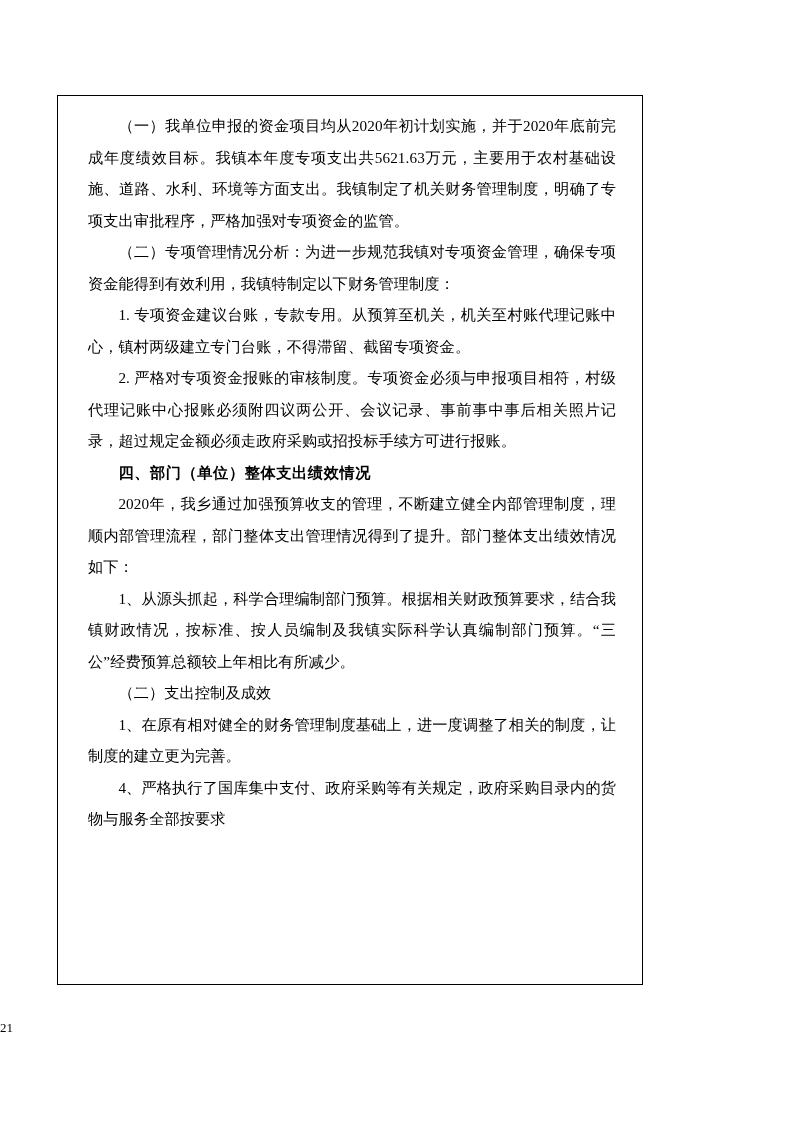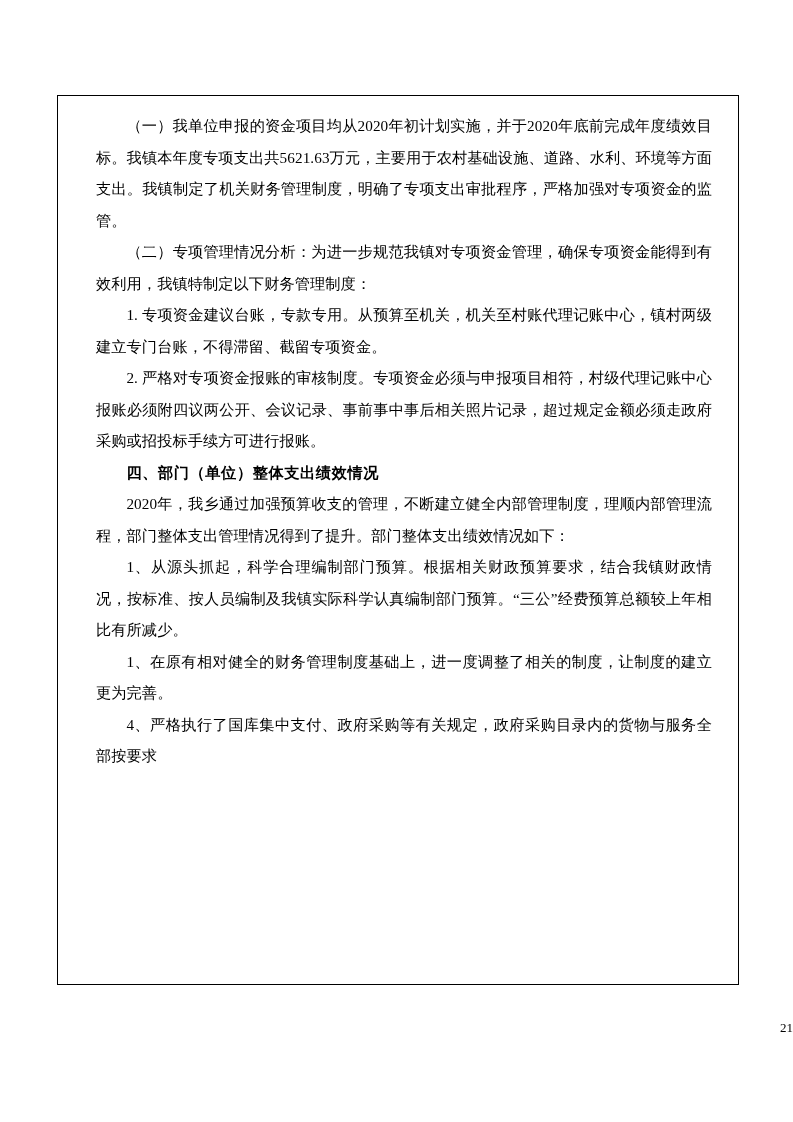--- a/index.html
+++ b/index.html
@@ -17,25 +17,25 @@
   .page {
     position: relative;
     width: 793px;
     height: 1122px;
     box-sizing: border-box;
   }
   .doc-frame {
     position: absolute;
     left: 57px;
     top: 95px;
-    width: 682px;
+    width: 586px;
     height: 890px;
     border: 1px solid #000000;
     box-sizing: border-box;
-    padding: 14px 26px 10px 38px;
+    padding: 14px 26px 10px 30px;
   }
   .content {
     font-size: 15.2px;
     line-height: 31.5px;
     text-align: justify;
     text-justify: inter-ideograph;
     letter-spacing: 0.1px;
   }
   p {
     margin: 0;
@@ -48,40 +48,41 @@
     text-indent: 2em;
     font-weight: bold;
     font-family: "Liberation Sans", "DejaVu Sans", sans-serif;
     letter-spacing: 0.6px;
   }
   .page-number {
     position: absolute;
     left: 0;
     top: 1020px;
     width: 793px;
-    text-align: right;
+    text-align: left;
     font-size: 13px;
     font-family: "Liberation Serif", "DejaVu Serif", serif;
   }
 </style>
 </head>
 <body>
 
 <div class="page">
 
   <div class="doc-frame">
     <div class="content">
 
       <p class="indent">（一）我单位申报的资金项目均从2020年初计划实施，并于2020年底前完成年度绩效目标。我镇本年度专项支出共5621.63万元，主要用于农村基础设施、道路、水利、环境等方面支出。我镇制定了机关财务管理制度，明确了专项支出审批程序，严格加强对专项资金的监管。</p>
       <p class="indent">（二）专项管理情况分析：为进一步规范我镇对专项资金管理，确保专项资金能得到有效利用，我镇特制定以下财务管理制度：</p>
       <p class="indent">1. 专项资金建议台账，专款专用。从预算至机关，机关至村账代理记账中心，镇村两级建立专门台账，不得滞留、截留专项资金。</p>
       <p class="indent">2. 严格对专项资金报账的审核制度。专项资金必须与申报项目相符，村级代理记账中心报账必须附四议两公开、会议记录、事前事中事后相关照片记录，超过规定金额必须走政府采购或招投标手续方可进行报账。</p>
       <p class="heading">四、部门（单位）整体支出绩效情况</p>
       <p class="indent">2020年，我乡通过加强预算收支的管理，不断建立健全内部管理制度，理顺内部管理流程，部门整体支出管理情况得到了提升。部门整体支出绩效情况如下：</p>
       <p class="indent">1、从源头抓起，科学合理编制部门预算。根据相关财政预算要求，结合我镇财政情况，按标准、按人员编制及我镇实际科学认真编制部门预算。“三公”经费预算总额较上年相比有所减少。</p>
+      <p class="indent">（二）支出控制及成效</p>
       <p class="indent">1、在原有相对健全的财务管理制度基础上，进一度调整了相关的制度，让制度的建立更为完善。</p>
       <p class="indent">4、严格执行了国库集中支付、政府采购等有关规定，政府采购目录内的货物与服务全部按要求</p>
 
     </div>
   </div>
 
   <div class="page-number">21</div>
 
 </div>
 

